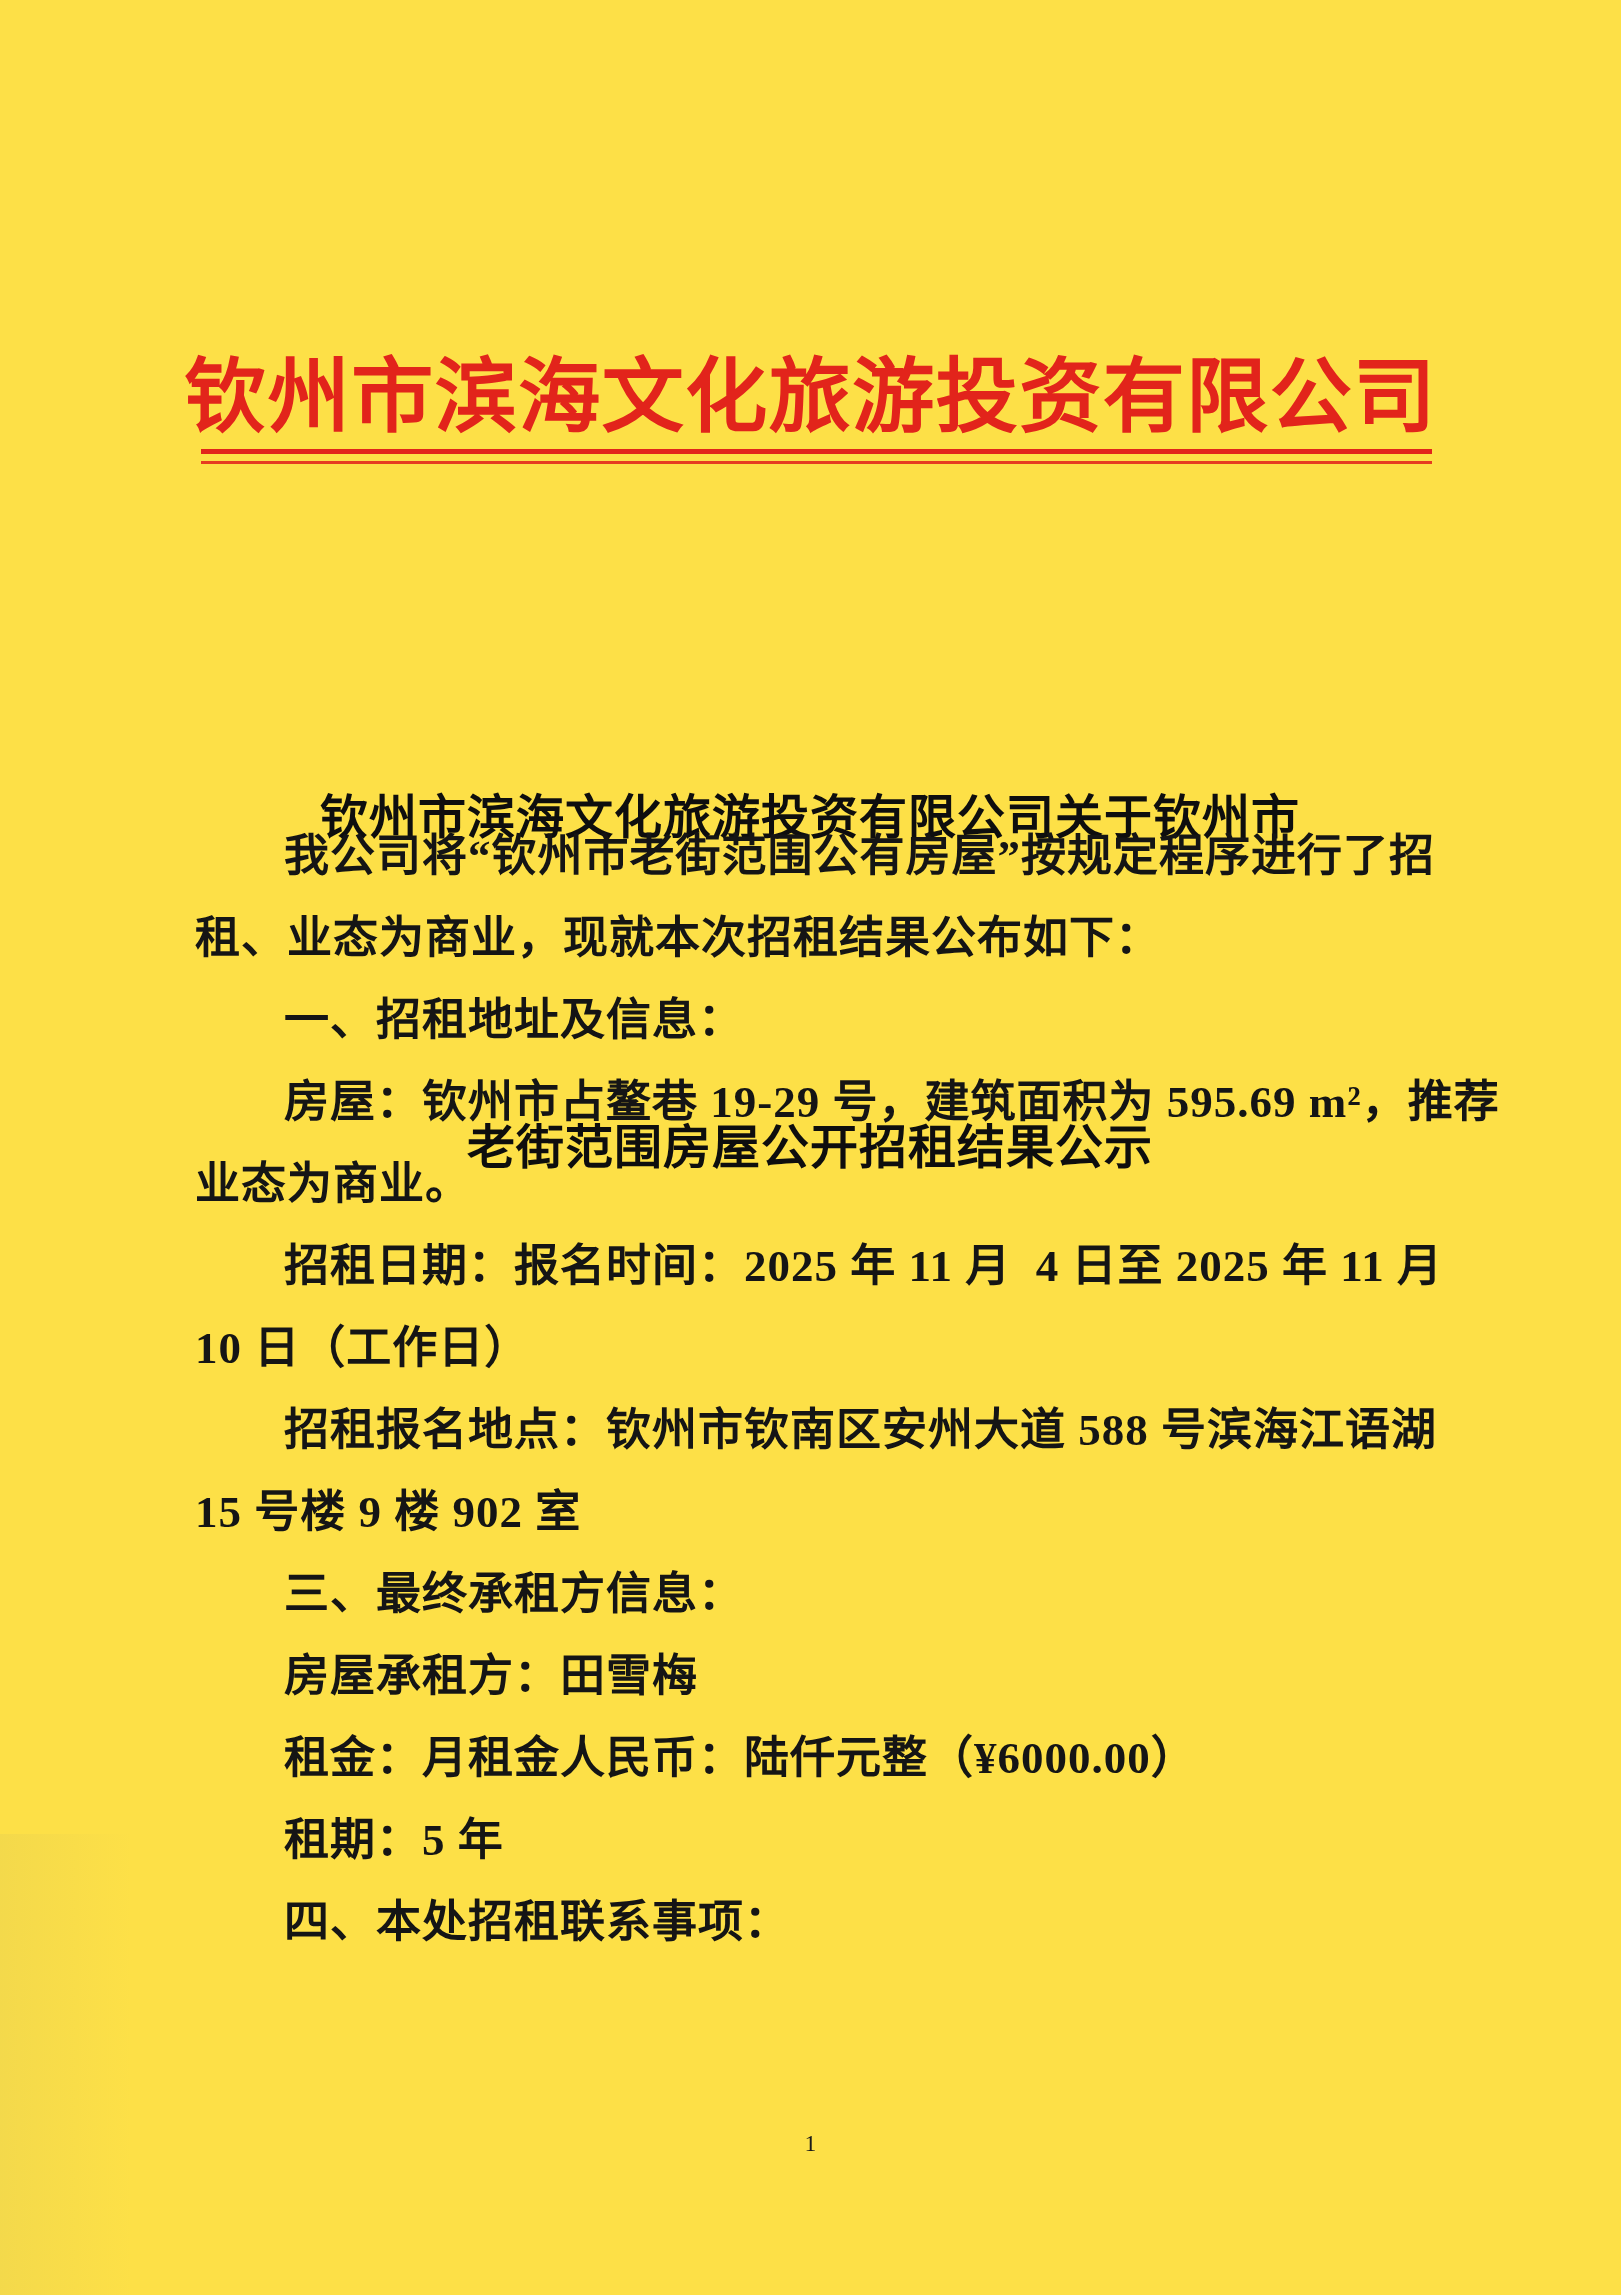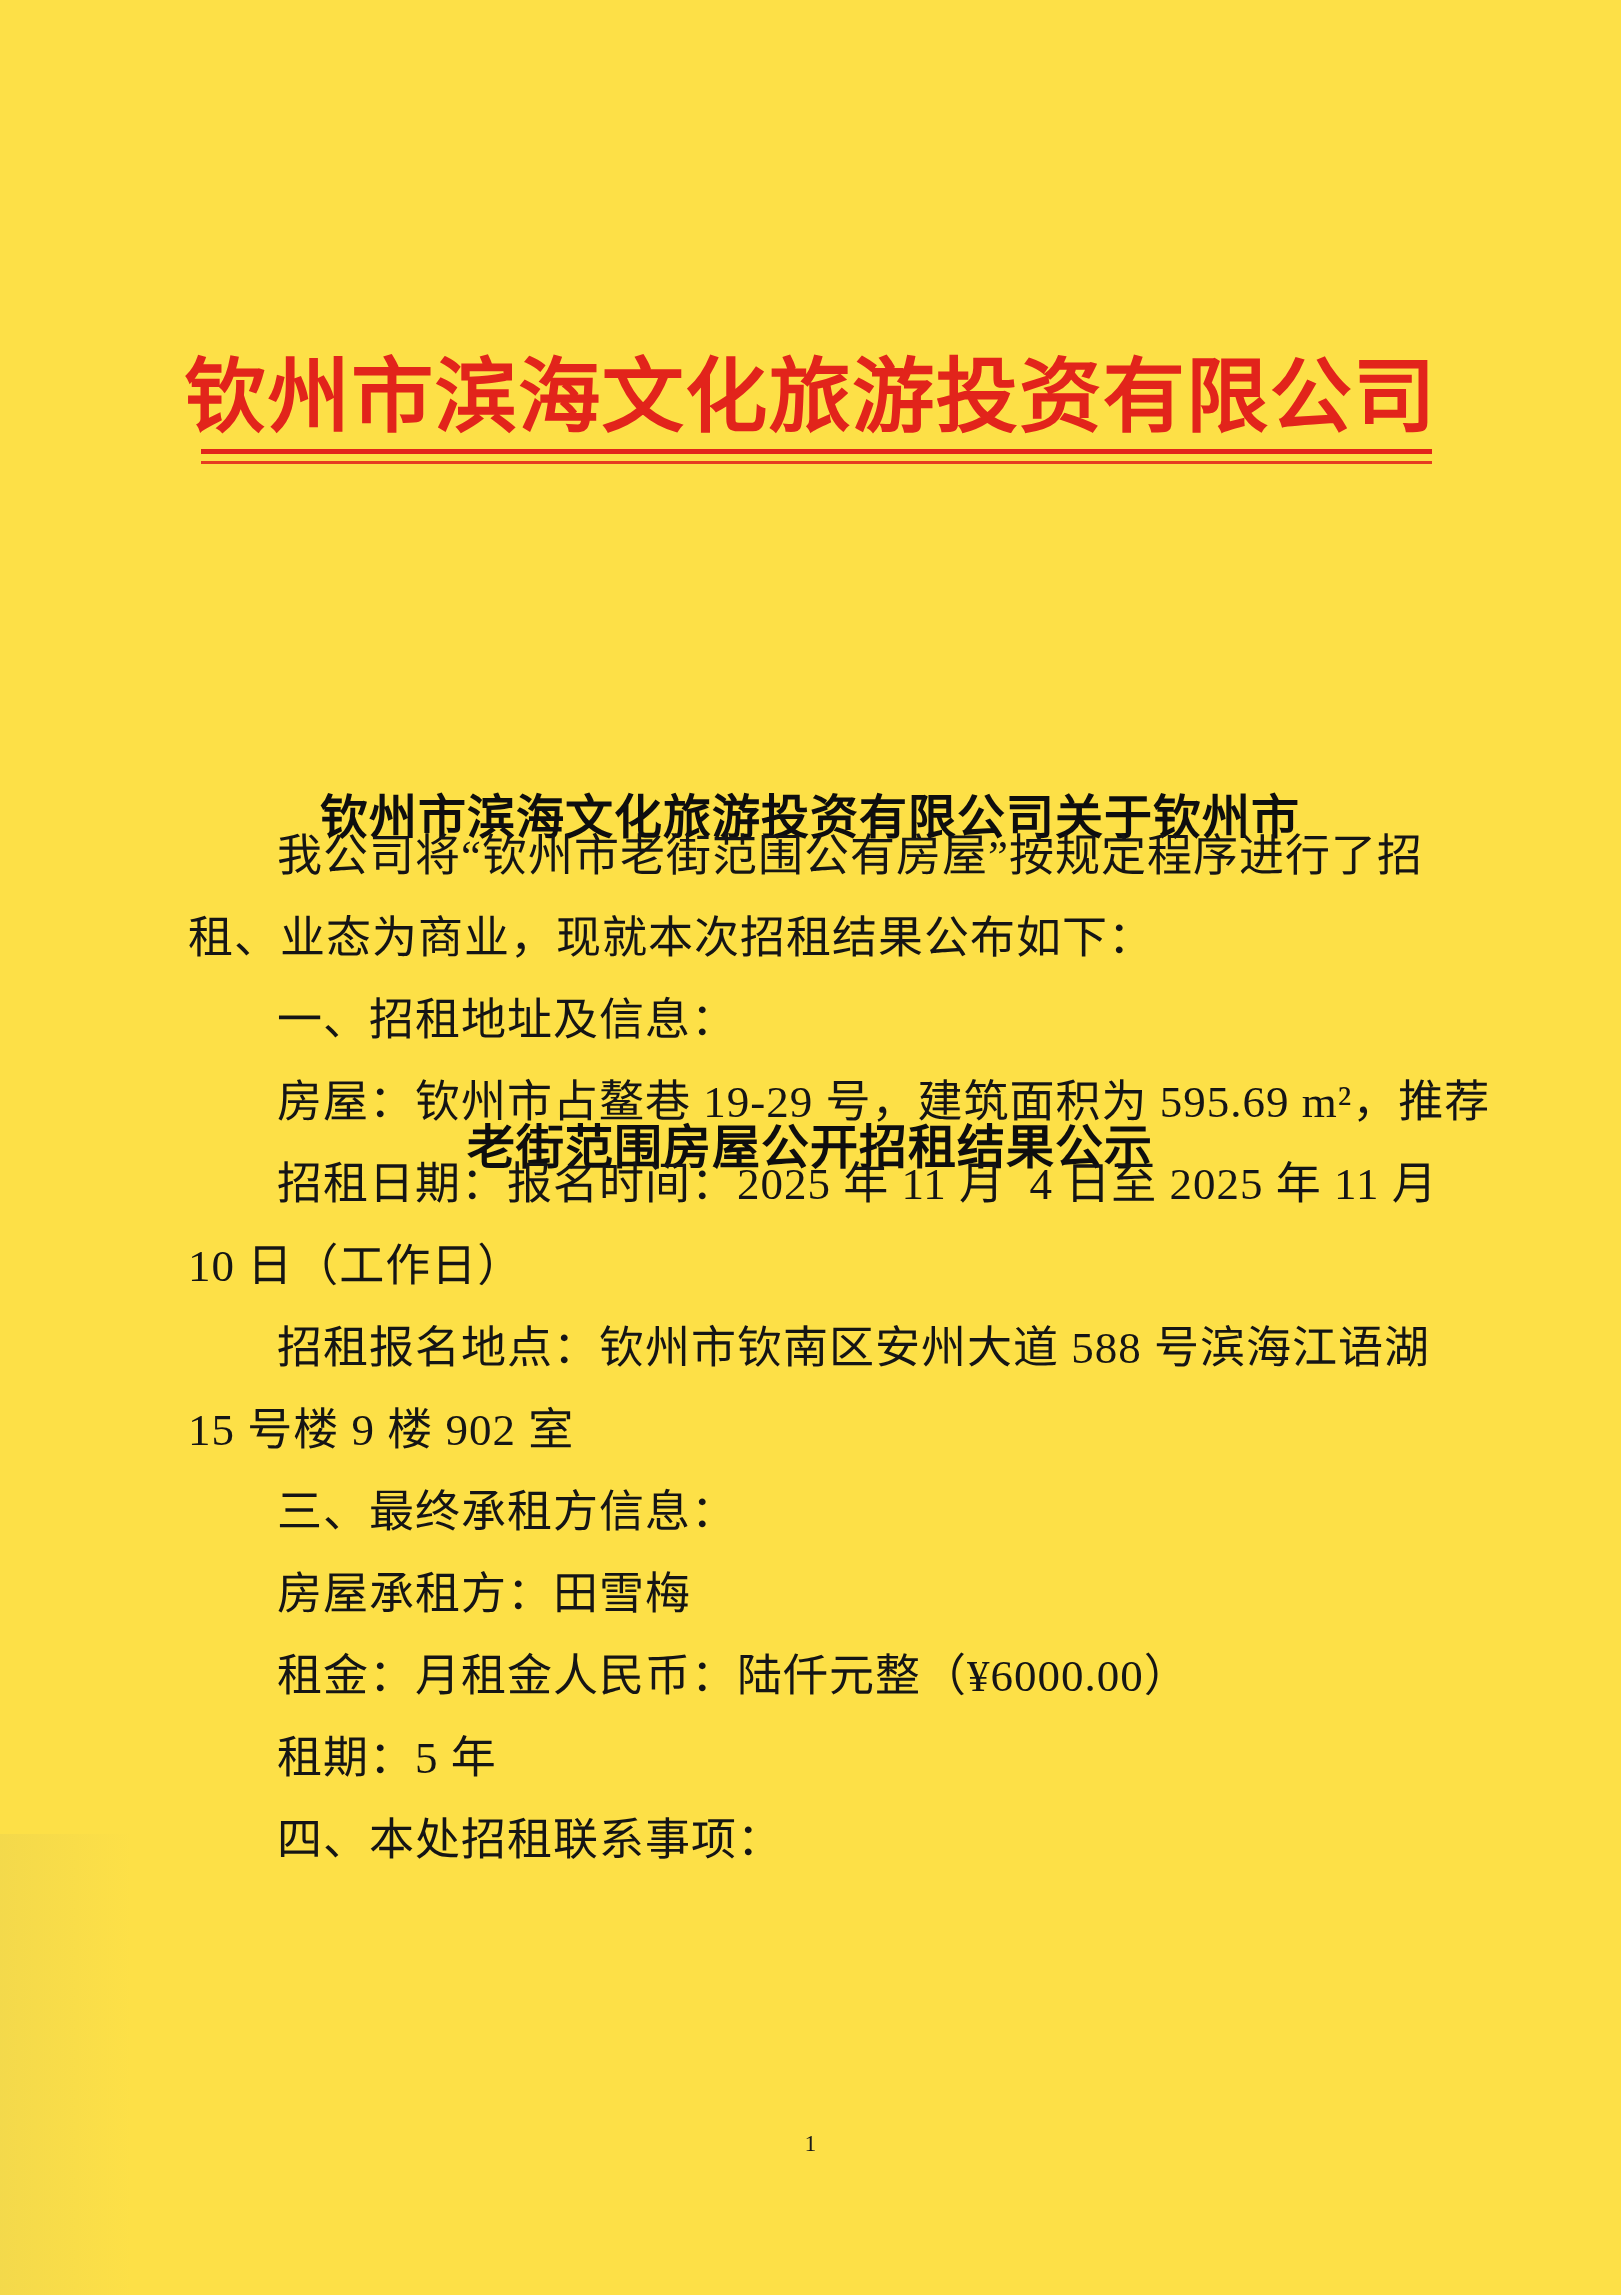--- a/index.html
+++ b/index.html
@@ -59,22 +59,23 @@
     font-weight: 800;
     font-size: 48px;
     line-height: 110px;
     letter-spacing: 1px;
     color: #0e0e0e;
     white-space: pre;
   }
   .doc-body {
     position: absolute;
     top: 815px;
-    left: 188px;
+    left: 195px;
     width: 1236px;
+    font-weight: bold;
   }
   .body-line {
     height: 82px;
     line-height: 82px;
     font-size: 45px;
     letter-spacing: 1px;
     white-space: pre;
     color: #151515;
   }
   .body-line.indent {
@@ -105,20 +106,21 @@
   <div class="doc-title">
     <div>钦州市滨海文化旅游投资有限公司关于钦州市</div>
     <div>老街范围房屋公开招租结果公示</div>
   </div>
 
   <div class="doc-body" id="body-lines">
       <div class="body-line indent">我公司将“钦州市老街范围公有房屋”按规定程序进行了招</div>
       <div class="body-line">租、业态为商业，现就本次招租结果公布如下：</div>
       <div class="body-line indent">一、招租地址及信息：</div>
       <div class="body-line indent">房屋：钦州市占鳌巷 19-29 号，建筑面积为 595.69 m²，推荐</div>
+      <div class="body-line">业态为商业。</div>
       <div class="body-line indent">招租日期：报名时间：2025 年 11 月  4 日至 2025 年 11 月</div>
       <div class="body-line">10 日（工作日）</div>
       <div class="body-line indent">招租报名地点：钦州市钦南区安州大道 588 号滨海江语湖</div>
       <div class="body-line">15 号楼 9 楼 902 室</div>
       <div class="body-line indent">三、最终承租方信息：</div>
       <div class="body-line indent">房屋承租方：田雪梅</div>
       <div class="body-line indent">租金：月租金人民币：陆仟元整（¥6000.00）</div>
       <div class="body-line indent">租期：5 年</div>
       <div class="body-line indent">四、本处招租联系事项：</div>
     </div>

